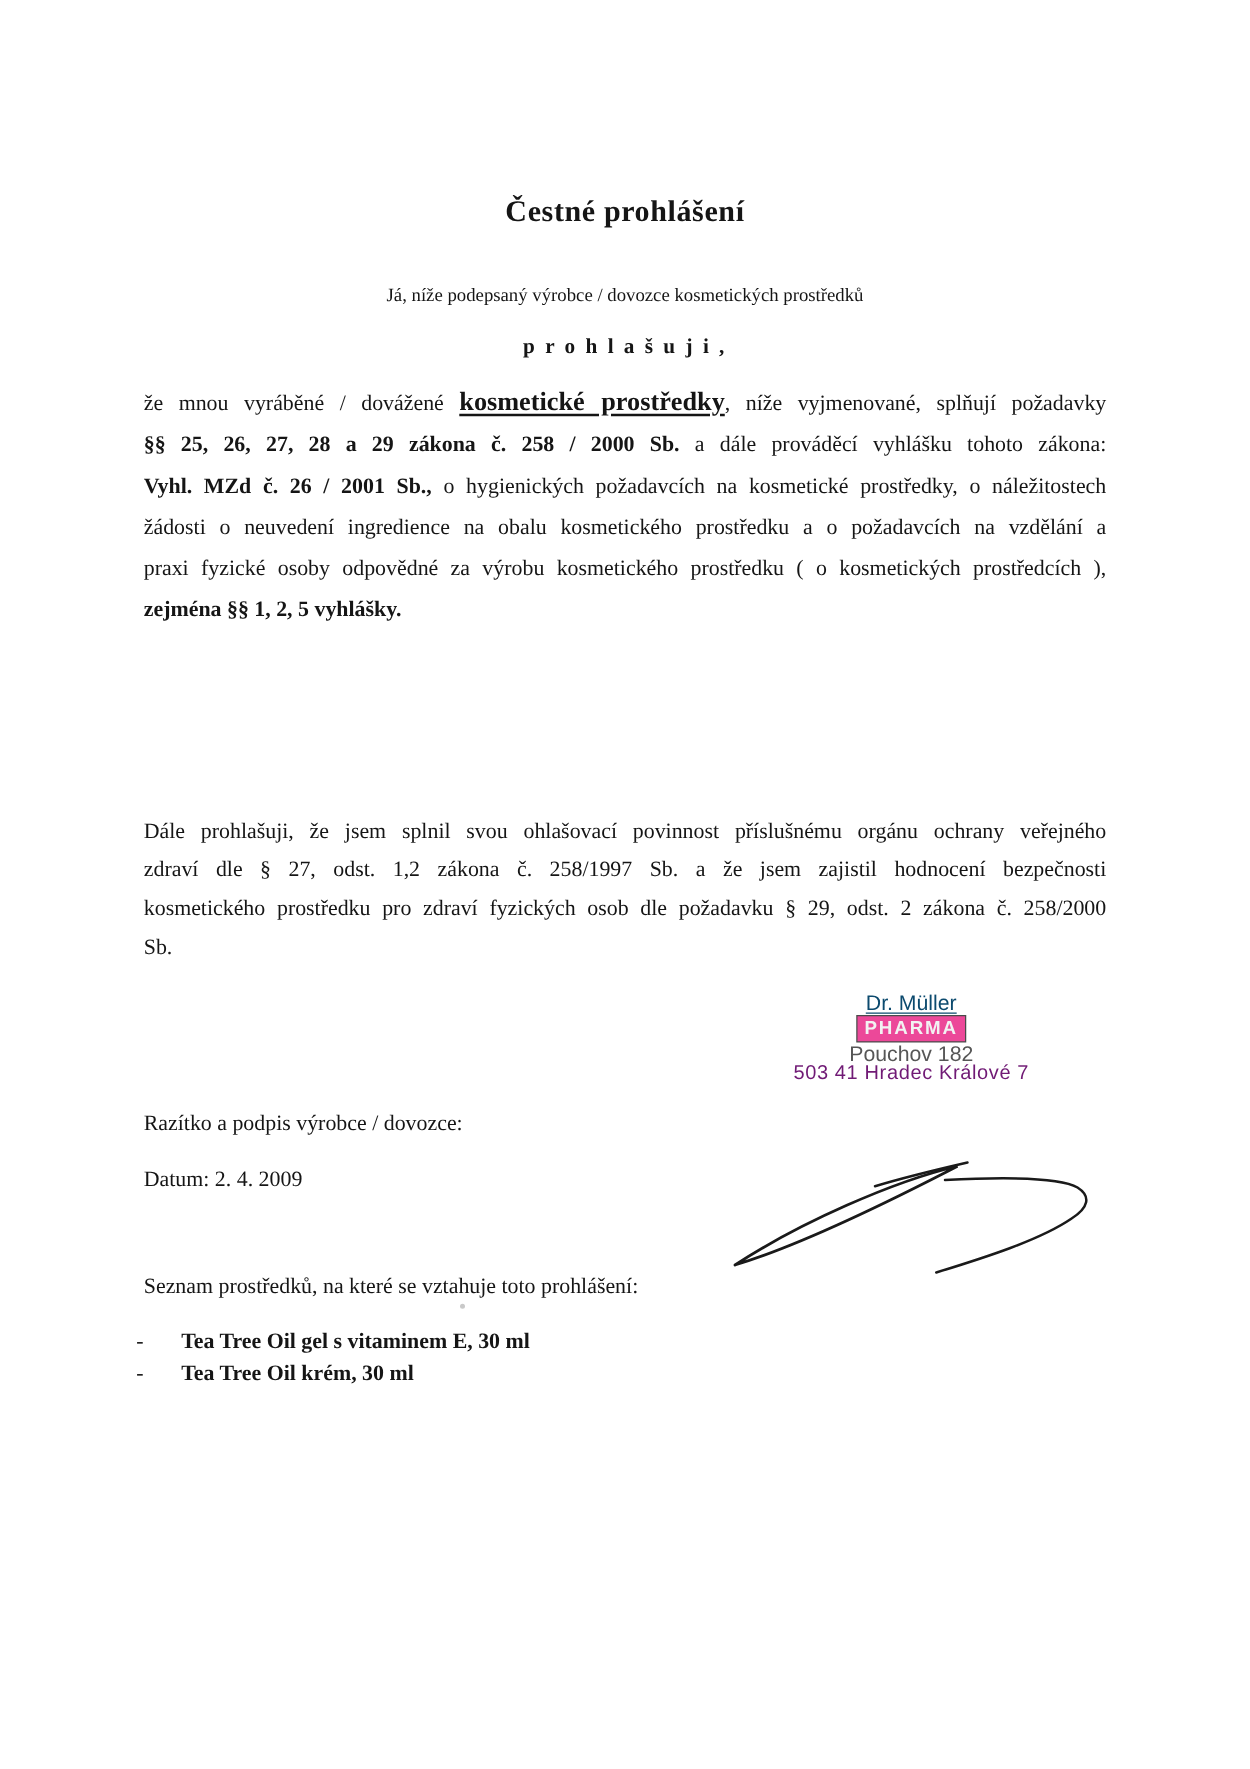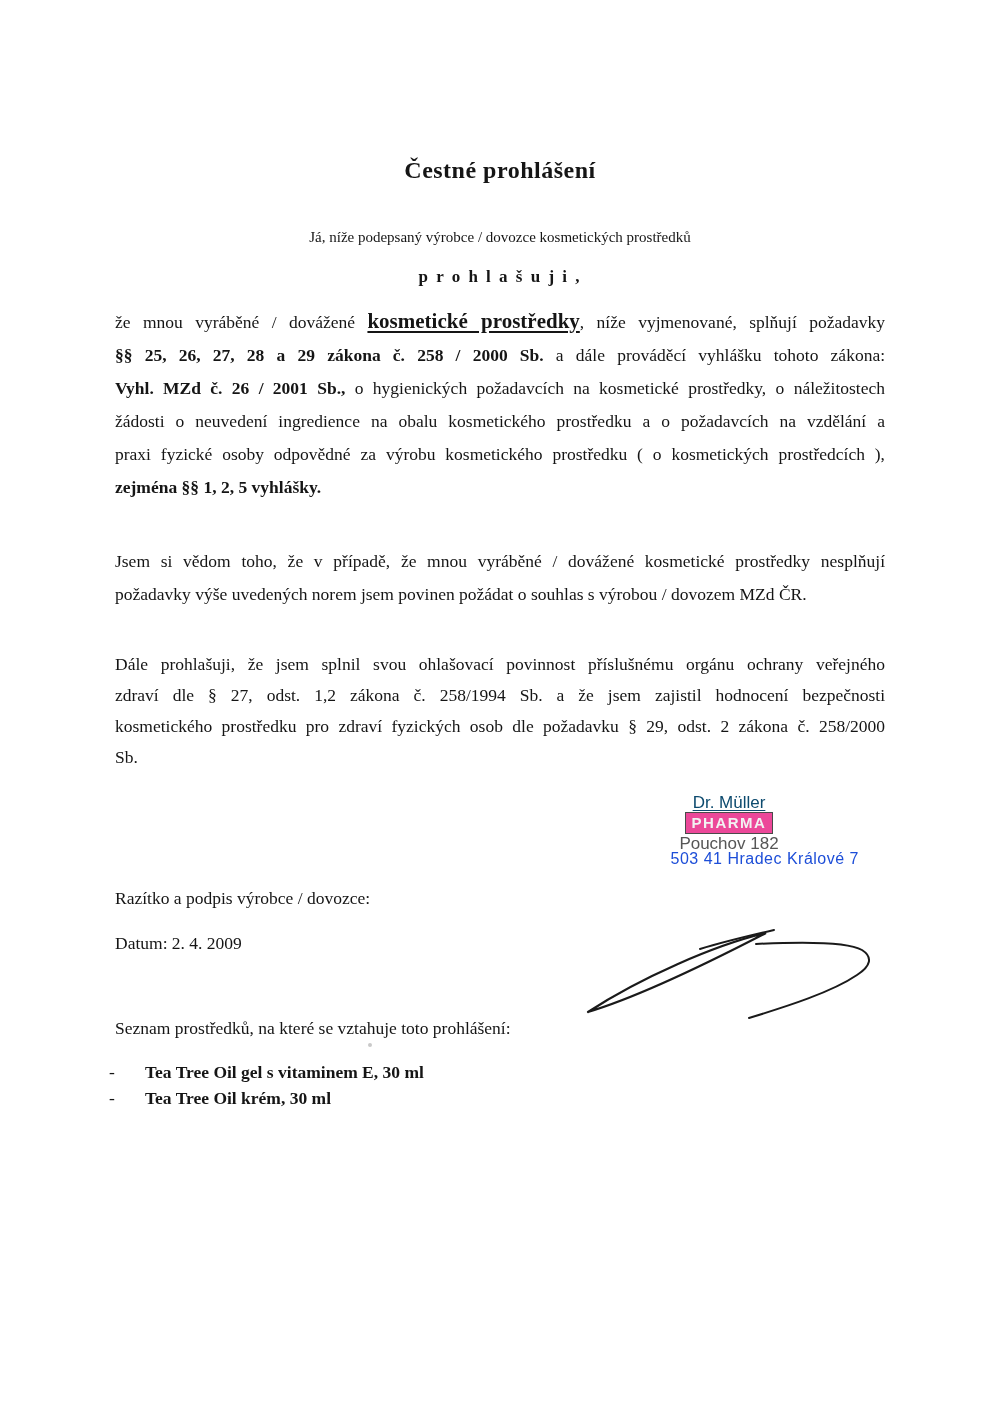--- a/index.html
+++ b/index.html
@@ -42,21 +42,21 @@
     font-size: 17px; line-height: 19px; color: #0c4a6e;
     text-decoration: underline; text-underline-offset: 2px;
   }
   .stamp-brand {
     display: inline-block; margin-top: 1px; padding: 1px 6px 2px 6px;
     background: #ec4899; color: #f2f2f2; font-size: 15px; font-weight: bold;
     letter-spacing: 1.5px; line-height: 17px;
     box-shadow: 0 0 0 1px #4a4a4a;
   }
   .stamp-street { margin-top: 2px; font-size: 17px; line-height: 17px; color: #565656; }
-  .stamp-city   { font-size: 16px; line-height: 14px; color: #1d4ed8; letter-spacing: 0.5px; text-align: right; }
+  .stamp-city   { font-size: 16px; line-height: 14px; color: #701a75; letter-spacing: 0.5px; }
 
   .plain-line { position: absolute; left: 115px; font-size: 17.5px; line-height: 22px; }
   #stamp-label { top: 887px; }
   #date-line   { top: 932px; }
   #products-heading { top: 1017px; }
 
   #signature { position: absolute; top: 900px; left: 560px; }
 
   .products { position: absolute; top: 1059px; left: 109px; width: 740px; }
   .product-item { display: flex; line-height: 26px; font-size: 17.5px; }
@@ -81,28 +81,24 @@
 
   <div class="para" id="p1">
     <div class="jline"><span>že mnou vyráběné / dovážené</span> <span class="hl">kosmetické prostředky</span><span>,</span> <span>níže vyjmenované, splňují požadavky</span></div>
     <div class="jline"><span class="b">§§ 25, 26, 27, 28 a 29 zákona č. 258 / 2000 Sb.</span> <span>a dále prováděcí vyhlášku tohoto zákona:</span></div>
     <div class="jline"><span class="b">Vyhl. MZd č. 26 / 2001 Sb.,</span> <span>o hygienických požadavcích na kosmetické prostředky, o náležitostech</span></div>
     <div class="jline">žádosti o neuvedení ingredience na obalu kosmetického prostředku a o požadavcích na vzdělání a</div>
     <div class="jline">praxi fyzické osoby odpovědné za výrobu kosmetického prostředku ( o kosmetických prostředcích ),</div>
     <div class="lline b">zejména §§ 1, 2, 5 vyhlášky.</div>
   </div>
 
-  <div class="para" id="p2">
-    <div class="jline">Jsem si vědom toho, že v případě, že mnou vyráběné / dovážené kosmetické prostředky nesplňují</div>
-    <div class="lline">požadavky výše uvedených norem jsem povinen požádat o souhlas s výrobou / dovozem MZd ČR.</div>
-  </div>
 
   <div class="para" id="p3">
     <div class="jline">Dále prohlašuji, že jsem splnil svou ohlašovací povinnost příslušnému orgánu ochrany veřejného</div>
-    <div class="jline">zdraví dle § 27, odst. 1,2 zákona č. 258/1994 Sb. a že jsem zajistil hodnocení bezpečnosti</div>
+    <div class="jline">zdraví dle § 27, odst. 1,2 zákona č. 258/1997 Sb. a že jsem zajistil hodnocení bezpečnosti</div>
     <div class="jline">kosmetického prostředku pro zdraví fyzických osob dle požadavku § 29, odst. 2 zákona č. 258/2000</div>
     <div class="lline">Sb.</div>
   </div>
 
   <div class="stamp">
     <div class="stamp-name">Dr. Müller</div>
     <div><span class="stamp-brand">PHARMA</span></div>
     <div class="stamp-street">Pouchov 182</div>
     <div class="stamp-city">503 41 Hradec Králové 7</div>
   </div>

